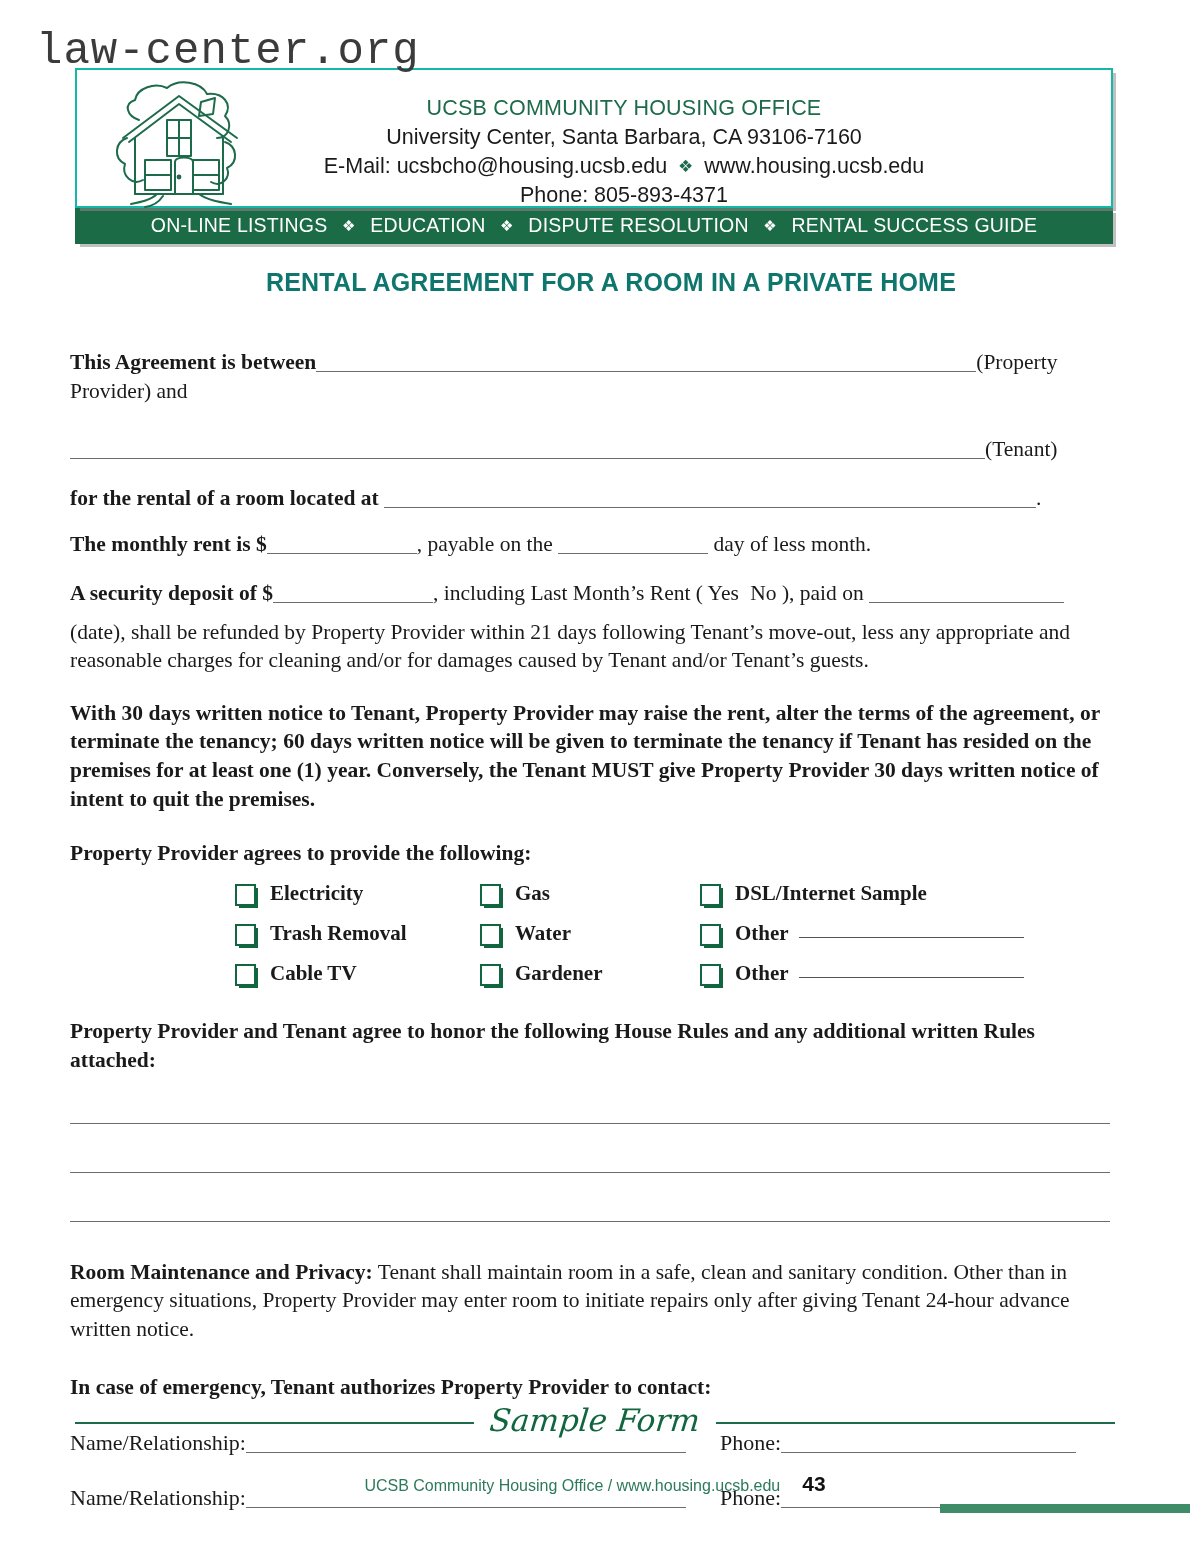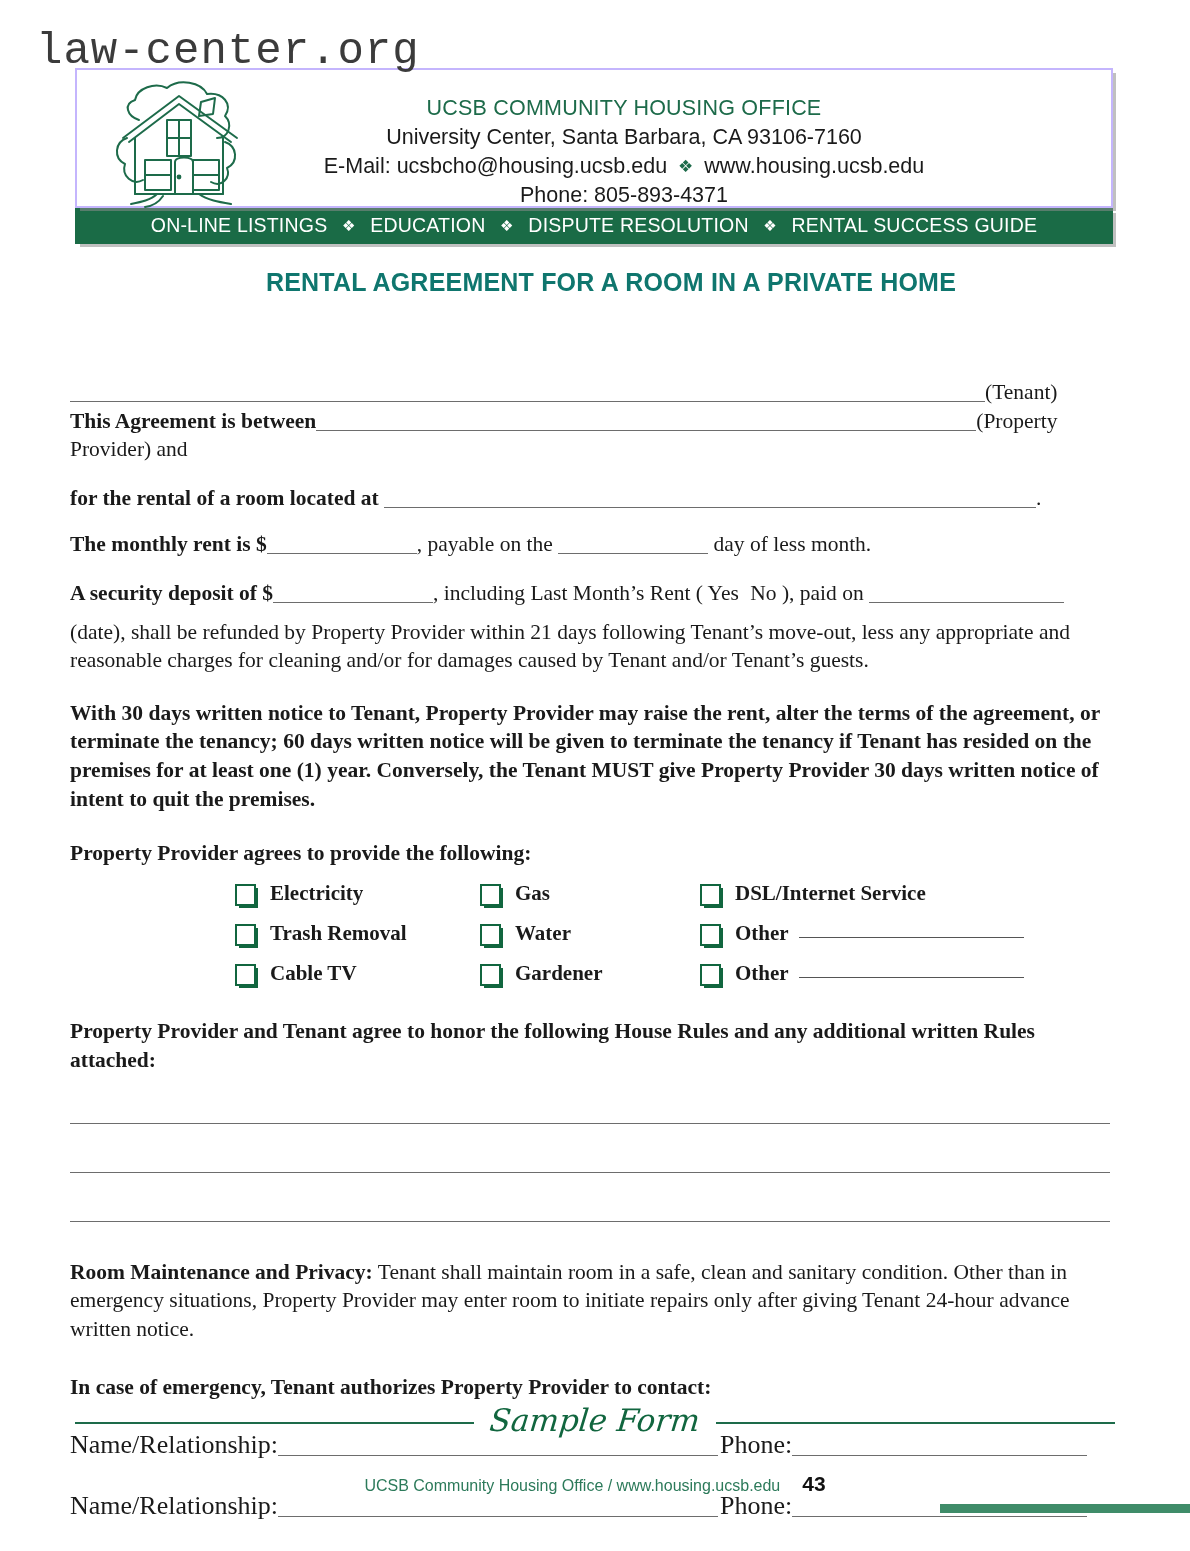--- a/index.html
+++ b/index.html
@@ -30,21 +30,21 @@
   }
 
   
   .header-wrap {
     position: absolute;
     left: 75px;
     top: 68px;
     width: 1038px;
   }
   .header-box {
-    border: 2px solid #c4b5fd;
+    border: 2px solid #14b8a6;
     background: #ffffff;
     box-shadow: 4px 4px 0 -1px rgba(140,140,140,0.55);
     padding: 10px 0 8px 0;
     height: 140px;
     box-sizing: border-box;
     position: relative;
   }
   .logo {
     position: absolute;
     left: 20px;
@@ -170,21 +170,21 @@
     margin: 0;
     width: 1040px;
   }
   .rule-sp { height: 48px; }
 
   
   .contact-row {
     display: flex;
     align-items: baseline;
     margin-top: 26px;
-    font-size: 26px;
+    font-size: 22px;
   }
   .contact-name { width: 650px; }
   .cl-name { width: 440px; }
   .cl-phone { width: 295px; }
 
   
   .sample-wrap {
     position: absolute;
     left: 75px;
     top: 1408px;
@@ -306,26 +306,26 @@
     <span>DISPUTE RESOLUTION</span>
     <span class="diamond">❖</span>
     <span>RENTAL SUCCESS GUIDE</span>
   </div>
 </div>
 
 <div class="doc-title">RENTAL AGREEMENT FOR A ROOM IN A PRIVATE HOME</div>
 
 <div class="body">
 
+  <div class="row">
+    <span class="b">This Agreement is between</span><span class="fill fill-xl"></span><span>(Property Provider) and</span>
+  </div>
+
   <div class="row" style="margin-top:30px;">
     <span class="fill fill-tenant"></span><span>(Tenant)</span>
-  </div>
-
-  <div class="row">
-    <span class="b">This Agreement is between</span><span class="fill fill-xl"></span><span>(Property Provider) and</span>
   </div>
 
   <div class="para" style="margin-top:20px;">
     <span class="b">for the rental of a room located at</span>
     <span class="fill fill-xl" style="width:652px;"></span><span>.</span>
   </div>
 
   <div class="para-tight" style="margin-top:18px;">
     <span class="b">The monthly rent is $</span><span class="fill fill-sm"></span><span>, payable on the</span>
     <span class="fill fill-sm"></span>
@@ -350,21 +350,21 @@
       <div class="cb-cell c1">
         <span class="checkbox"></span>
         <span class="cb-label">Electricity</span>
       </div>
       <div class="cb-cell c2">
         <span class="checkbox"></span>
         <span class="cb-label">Gas</span>
       </div>
       <div class="cb-cell c3">
         <span class="checkbox"></span>
-        <span class="cb-label">DSL/Internet Service</span>
+        <span class="cb-label">DSL/Internet Sample</span>
       </div>
     </div>
 
     <div class="cb-row">
       <div class="cb-cell c1">
         <span class="checkbox"></span>
         <span class="cb-label">Trash Removal</span>
       </div>
       <div class="cb-cell c2">
         <span class="checkbox"></span>

